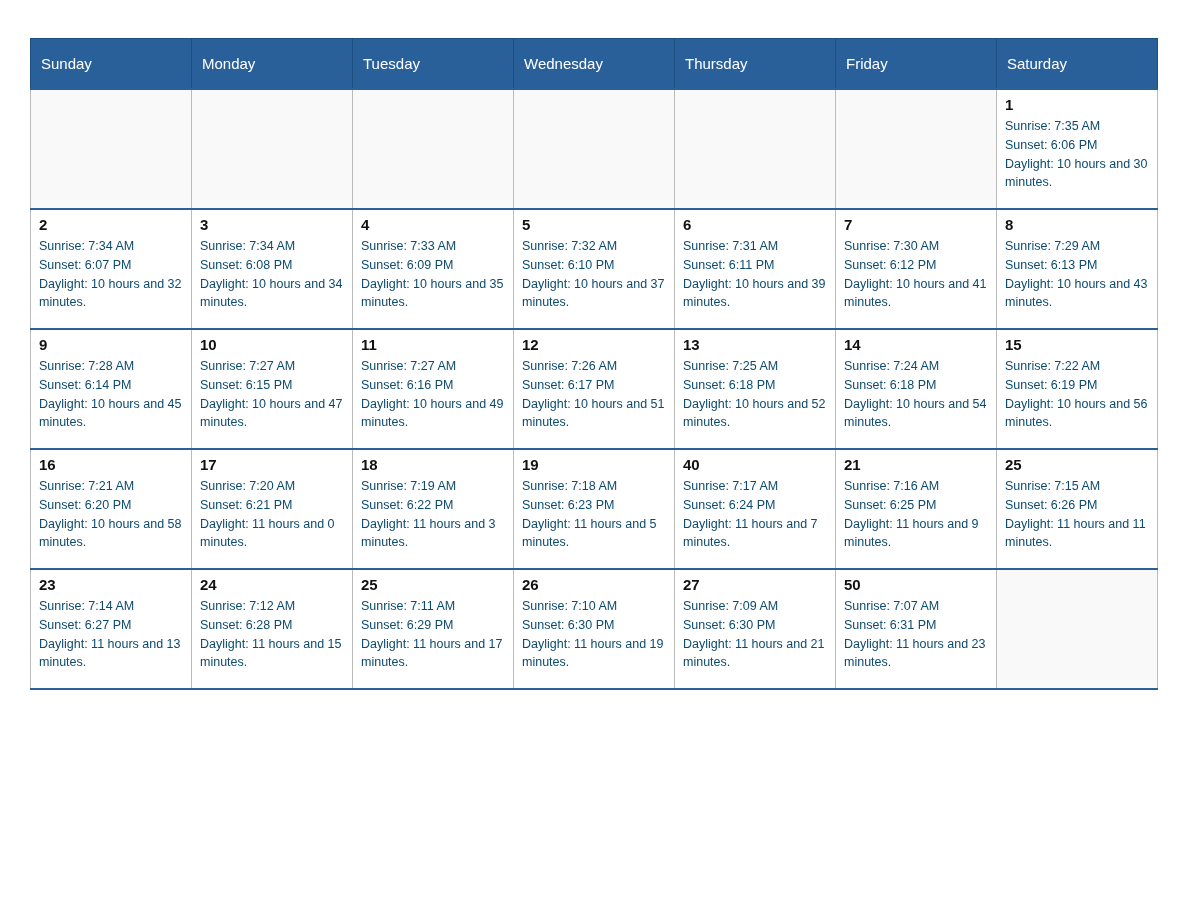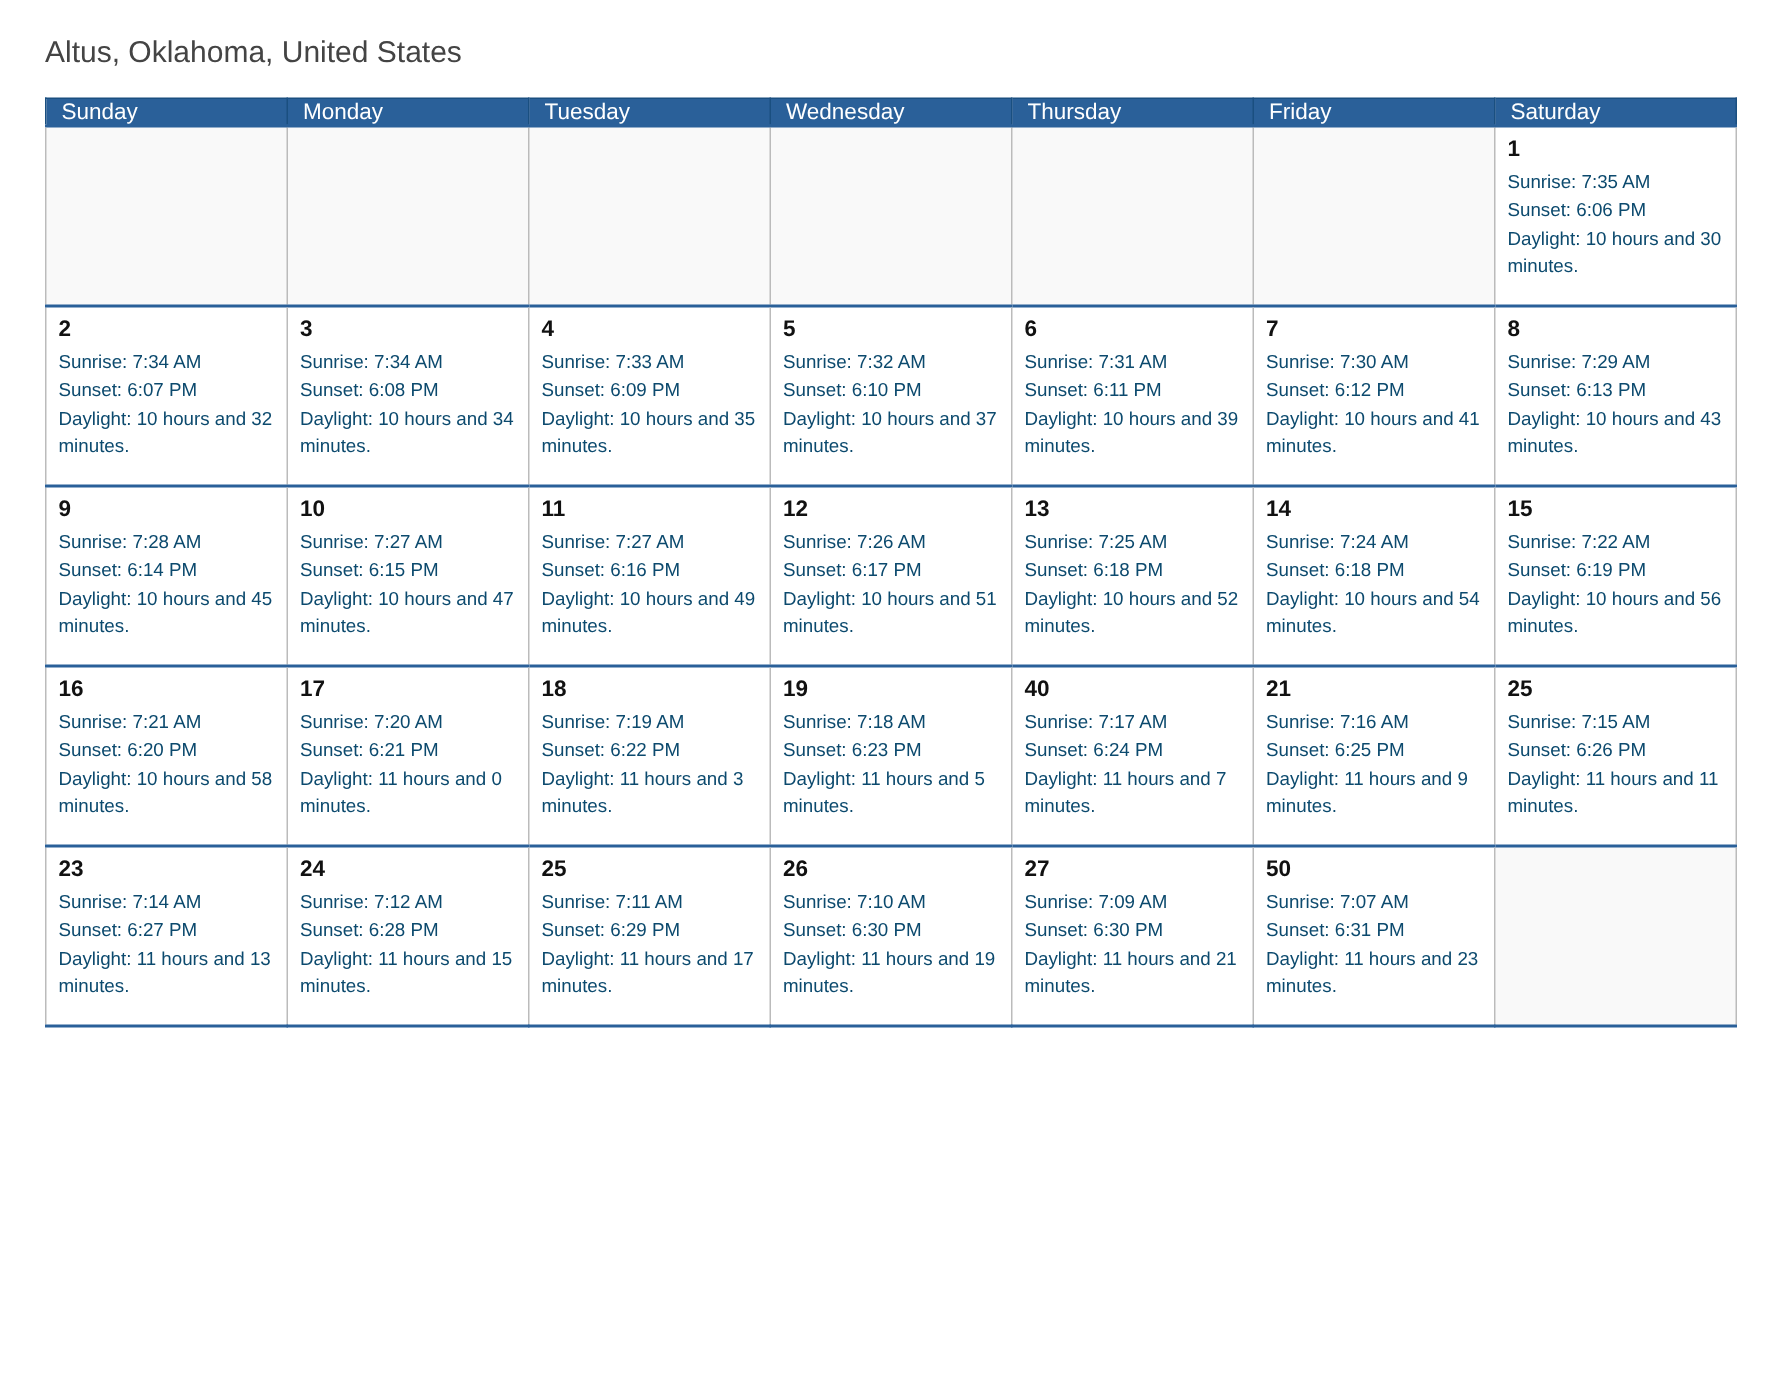--- a/index.html
+++ b/index.html
@@ -57,21 +57,21 @@
     .calendar {
       width: 100%;
       border-collapse: collapse;
       border: 1px solid #999;
     }
     .calendar th {
       background-color: #2a6099;
       color: #fff;
       font-size: 15px;
       font-weight: normal;
-      padding: 0 10px;
+      padding: 16px 10px;
       text-align: left;
       border: 1px solid #1a4f80;
     }
     .calendar td {
       width: calc(100% / 7);
       vertical-align: top;
       padding: 6px 8px;
       border: 1px solid #bbb;
       height: 120px;
       font-size: 13px;
@@ -96,21 +96,20 @@
     }
     .row-divider td {
       border-top: 2px solid #2a6099;
     }
   </style>
 </head>
 <body>
 
 <div class="header">
   <div class="title-block">
-    <div class="location-title">Altus, Oklahoma, United States</div>
   </div>
 </div>
 
 <table class="calendar">
   <thead>
     <tr>
     <th>Sunday</th>
         <th>Monday</th>
         <th>Tuesday</th>
         <th>Wednesday</th>

